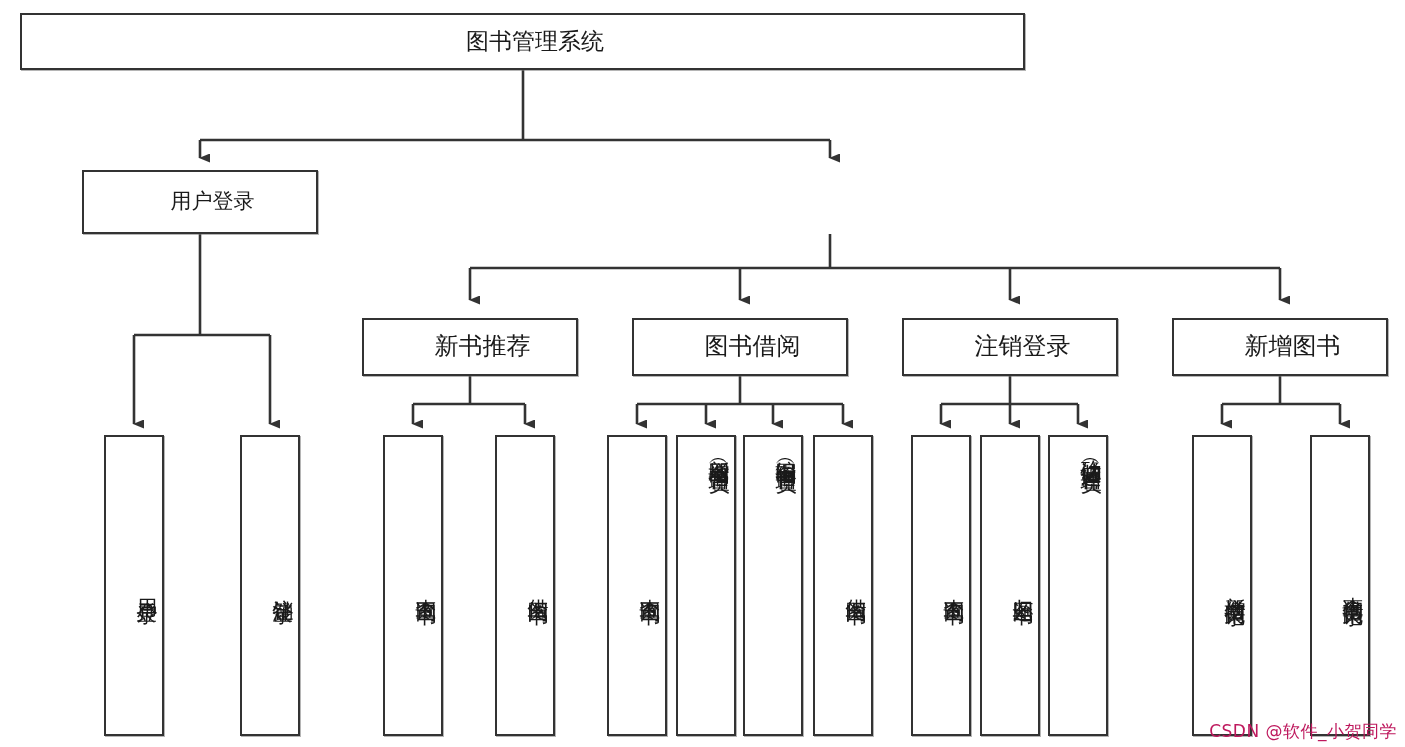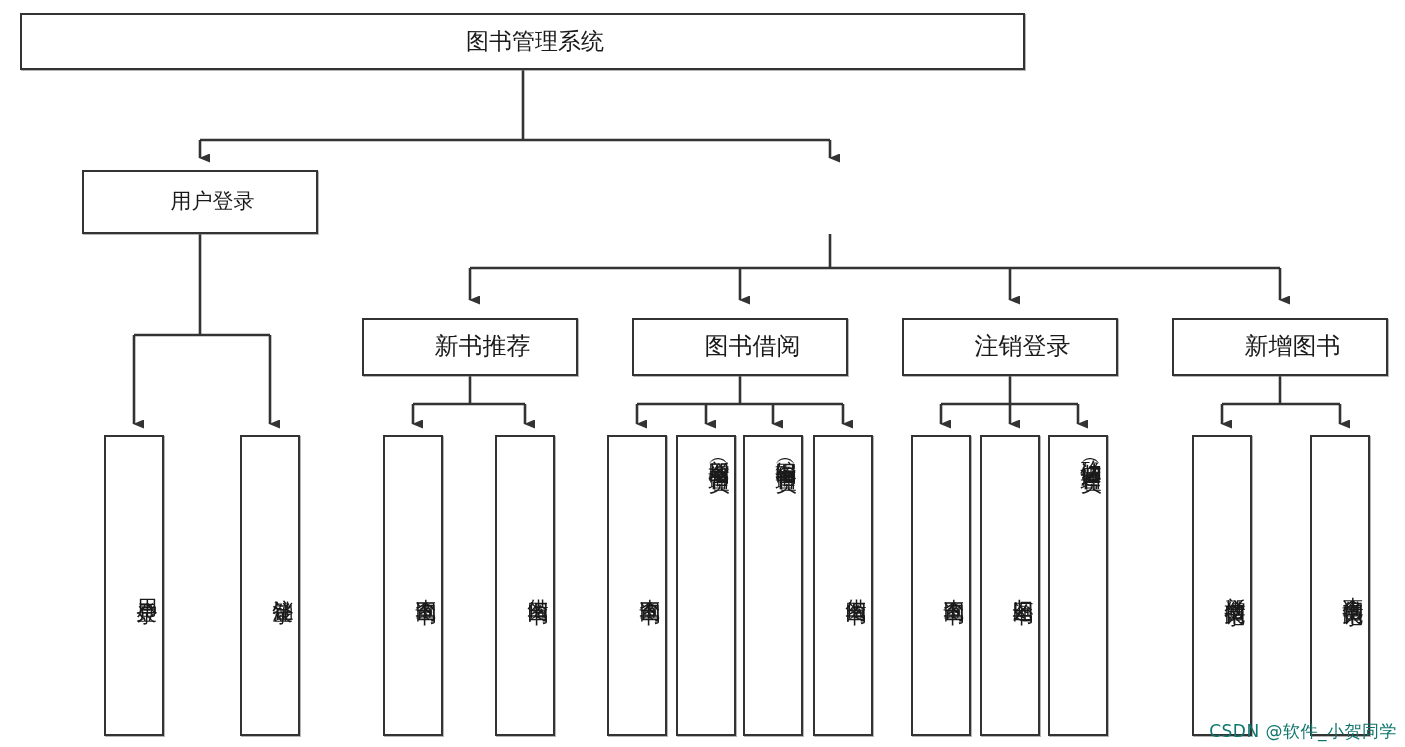--- a/index.html
+++ b/index.html
@@ -67,21 +67,21 @@
   }
   .node-leaf.leaf-mid {
     align-items: center;
     padding-top: 0;
   }
   #watermark {
     position: absolute;
     right: 8px;
     bottom: 4px;
     font-size: 17px;
-    color: #0f766e;
+    color: #be185d;
     letter-spacing: 0.5px;
     z-index: 5;
     white-space: nowrap;
   }
 </style>
 </head>
 <body>
 
 <div id="diagram-root">
 

